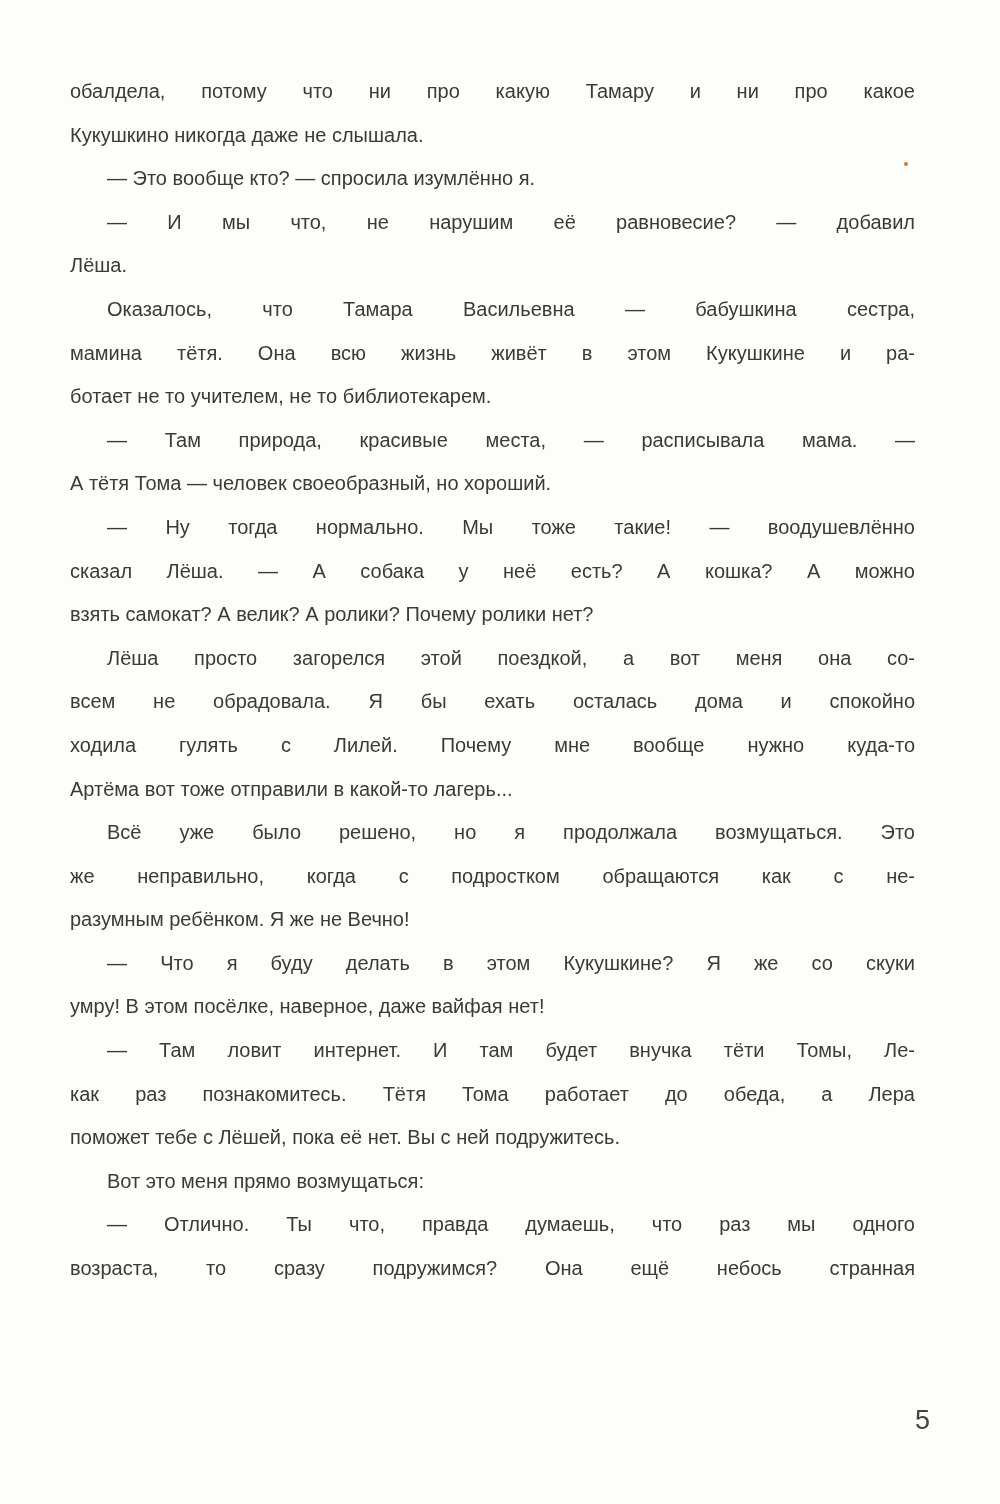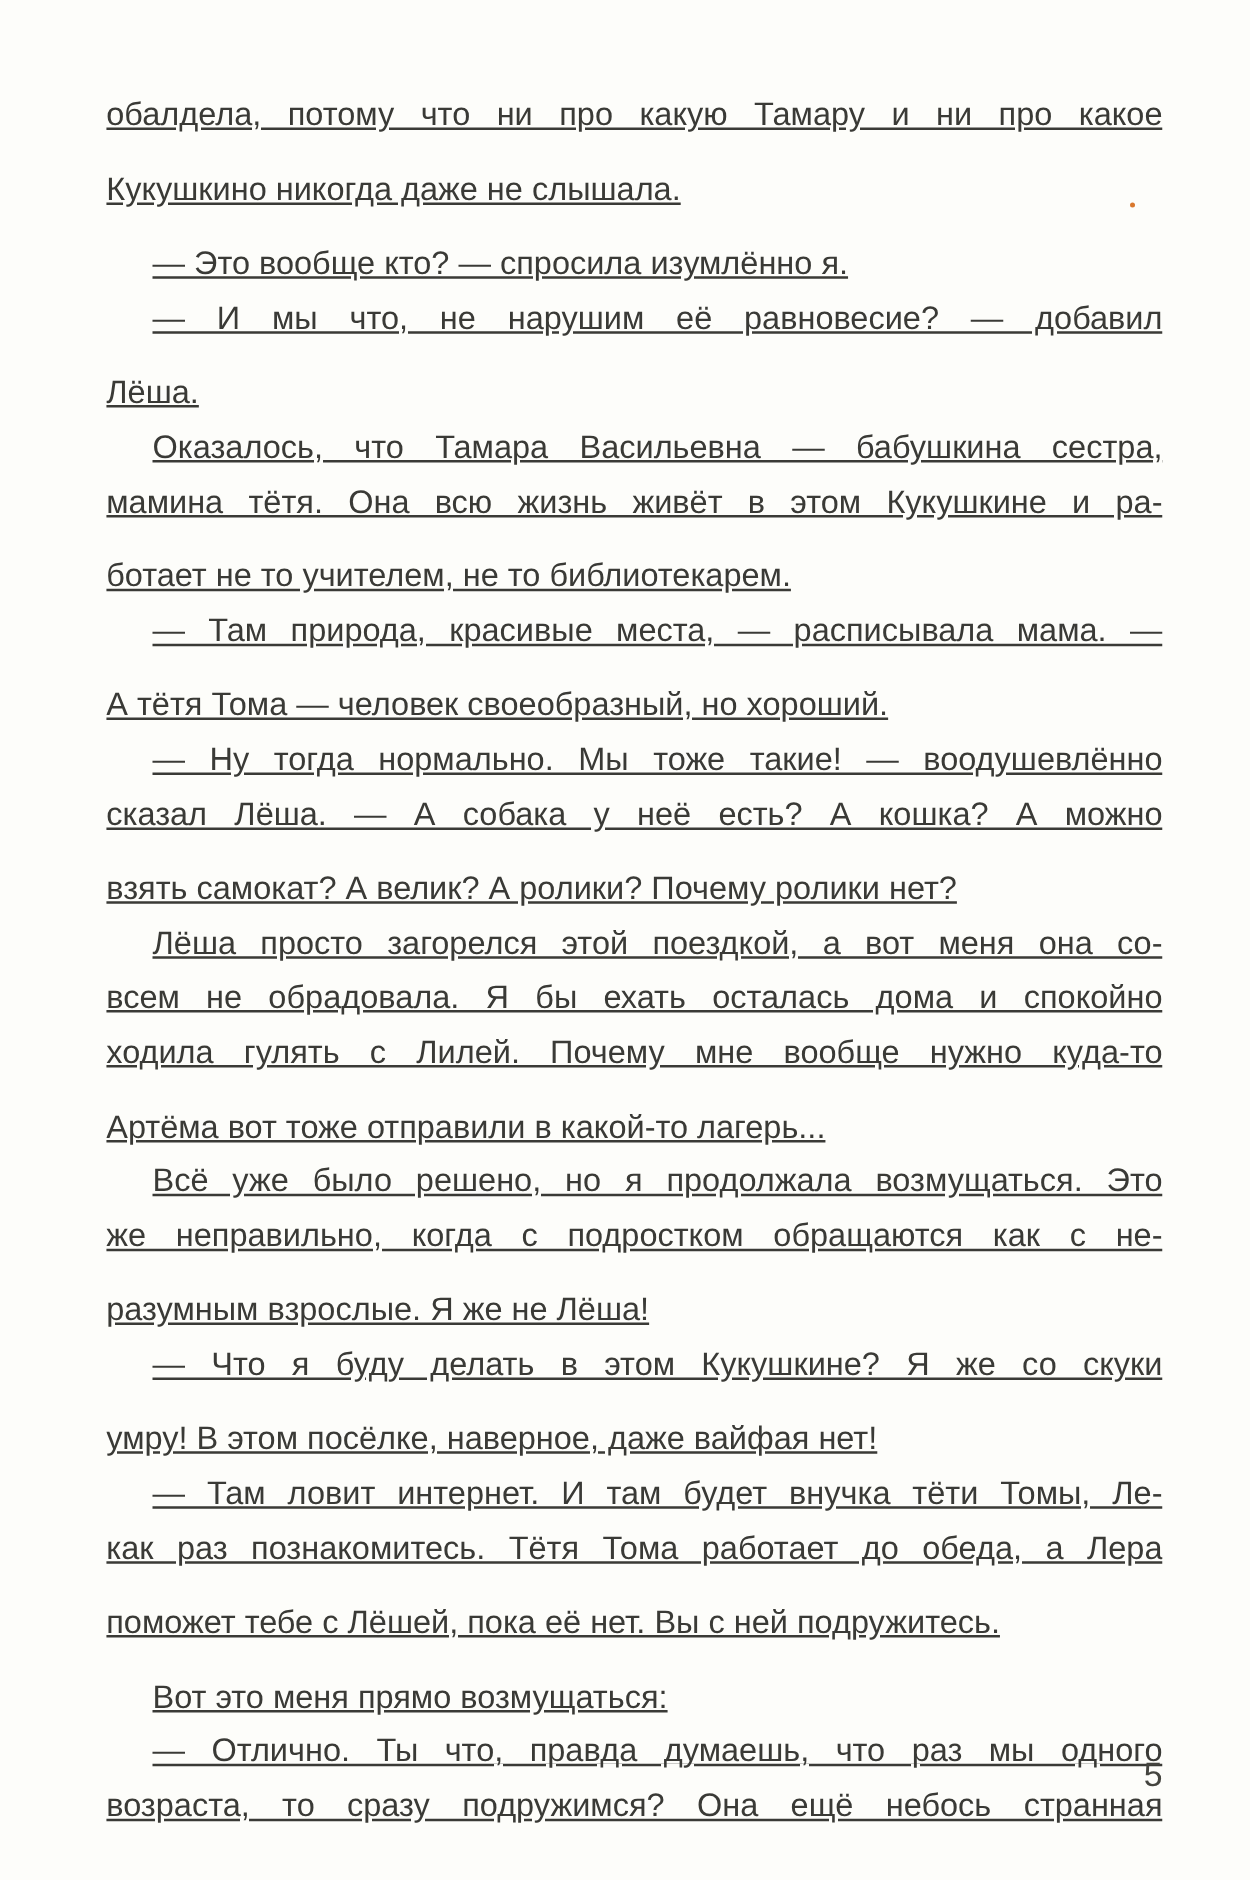--- a/index.html
+++ b/index.html
@@ -10,38 +10,36 @@
     position: relative;
     width: 1000px;
     height: 1504px;
     background: #fdfdfa;
     font-family: "Liberation Sans", sans-serif;
     color: #3a3a36;
     overflow: hidden;
   }
   .text-block {
     position: absolute;
-    left: 85px;
+    left: 70px;
     top: 70px;
     width: 845px;
-    font-size: 26px;
-    text-decoration: underline;
+    font-size: 20px;
   }
   .line {
     height: 43.6px;
     line-height: 43.6px;
     text-align: justify;
     text-align-last: justify;
     white-space: normal;
     overflow: hidden;
   }
   .line.lastline {
     text-align: left;
     text-align-last: left;
-    margin-top: 16px;
   }
   .line.indent {
     padding-left: 37px;
   }
   .accent-dot {
     position: absolute;
     left: 904px;
     top: 162px;
     width: 4px;
     height: 4px;
@@ -75,21 +73,21 @@
       <div class="line lastline">А тётя Тома — человек своеобразный, но хороший.</div>
       <div class="line indent">— Ну тогда нормально. Мы тоже такие! — воодушевлённо</div>
       <div class="line">сказал Лёша. — А собака у неё есть? А кошка? А можно</div>
       <div class="line lastline">взять самокат? А велик? А ролики? Почему ролики нет?</div>
       <div class="line indent">Лёша просто загорелся этой поездкой, а вот меня она со-</div>
       <div class="line">всем не обрадовала. Я бы ехать осталась дома и спокойно</div>
       <div class="line">ходила гулять с Лилей. Почему мне вообще нужно куда-то</div>
       <div class="line lastline">Артёма вот тоже отправили в какой-то лагерь...</div>
       <div class="line indent">Всё уже было решено, но я продолжала возмущаться. Это</div>
       <div class="line">же неправильно, когда с подростком обращаются как с не-</div>
-      <div class="line lastline">разумным взрослые. Я же не Лёша!</div>
+      <div class="line lastline">разумным ребёнком. Я же не Вечно!</div>
       <div class="line indent">— Что я буду делать в этом Кукушкине? Я же со скуки</div>
       <div class="line lastline">умру! В этом посёлке, наверное, даже вайфая нет!</div>
       <div class="line indent">— Там ловит интернет. И там будет внучка тёти Томы, Ле-</div>
       <div class="line">как раз познакомитесь. Тётя Тома работает до обеда, а Лера</div>
       <div class="line lastline">поможет тебе с Лёшей, пока её нет. Вы с ней подружитесь.</div>
       <div class="line lastline indent">Вот это меня прямо возмущаться:</div>
       <div class="line indent">— Отлично. Ты что, правда думаешь, что раз мы одного</div>
       <div class="line">возраста, то сразу подружимся? Она ещё небось странная</div>
     </div>
   <div class="accent-dot" id="accent-dot" style="background: rgb(217, 120, 45);"></div>

